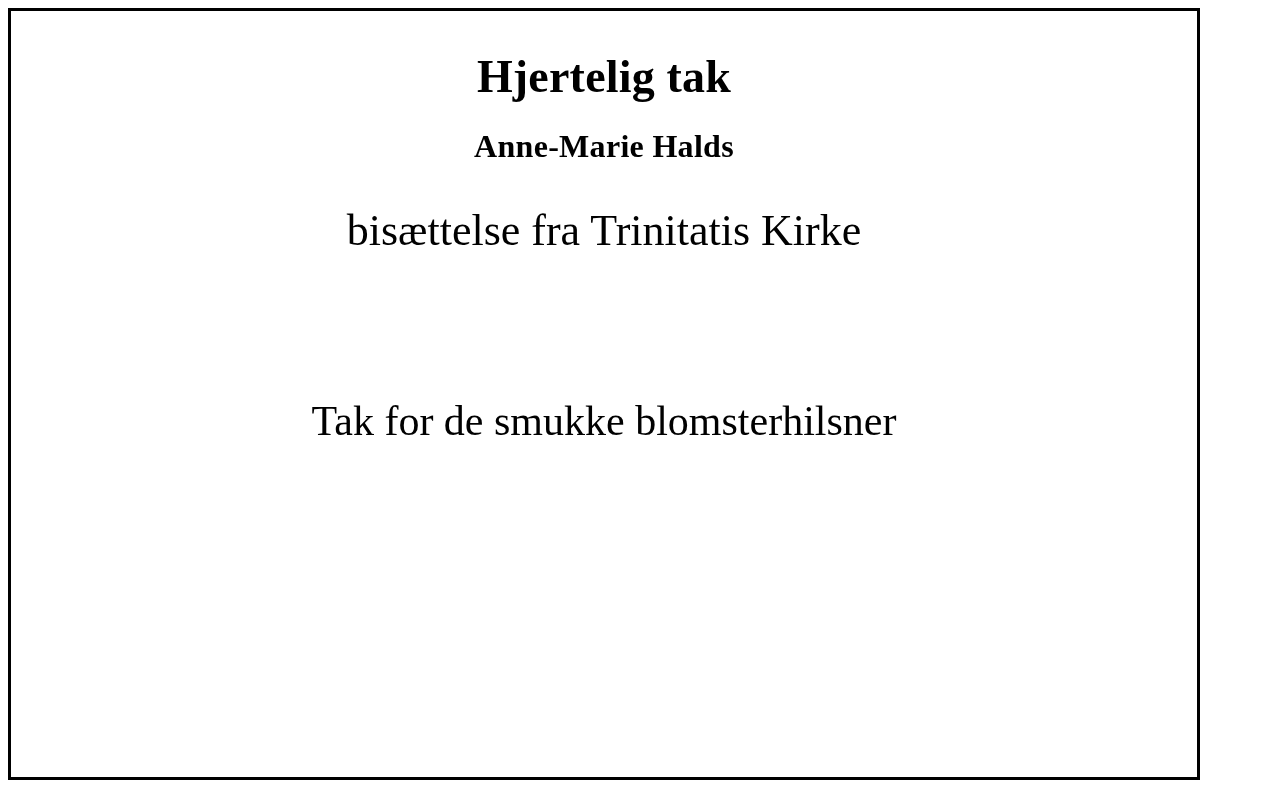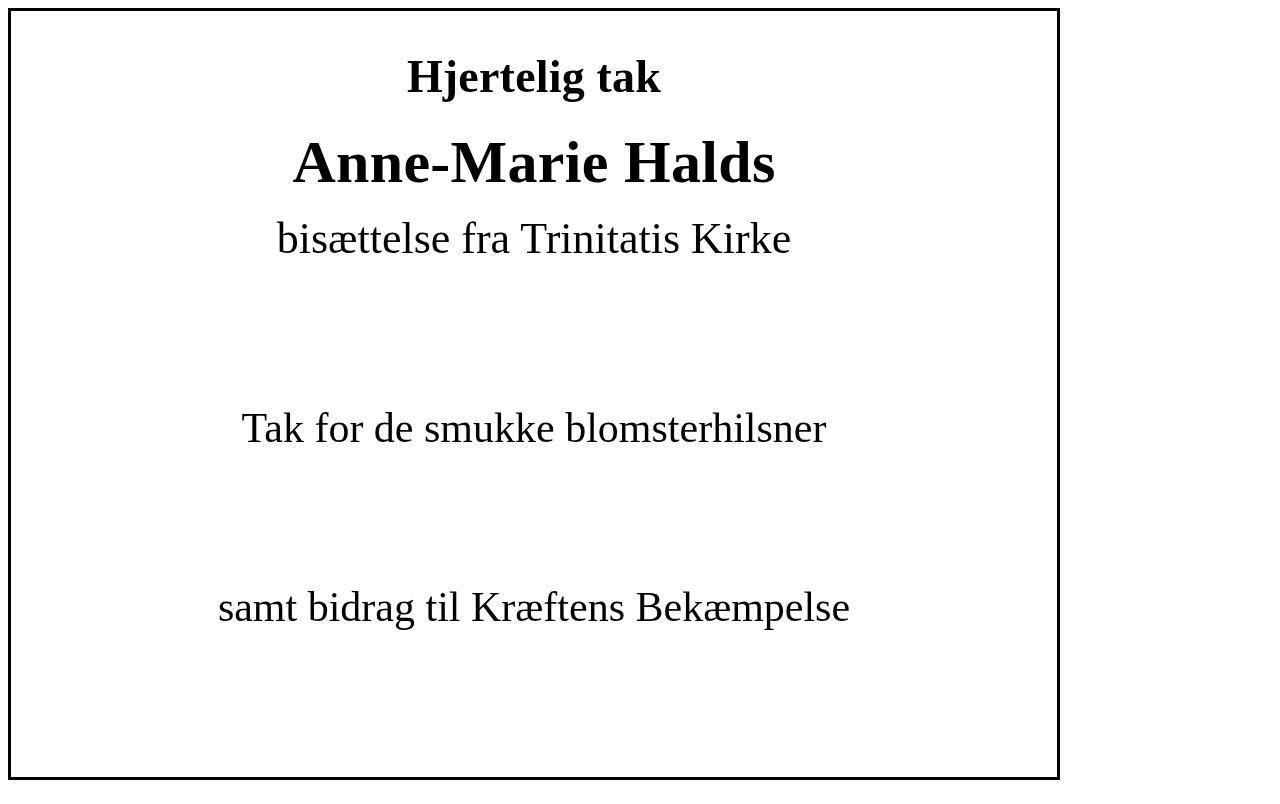--- a/index.html
+++ b/index.html
@@ -11,21 +11,21 @@
     width: 1280px;
     height: 804px;
     font-family: "Liberation Serif", serif;
     color: #000000;
     overflow: hidden;
   }
   .notice-card {
     position: absolute;
     left: 8px;
     top: 8px;
-    width: 1052px;
+    width: 1192px;
     height: 772px;
     border: 3px solid #000000;
     background: #ffffff;
     box-sizing: border-box;
     display: flex;
     flex-direction: column;
     align-items: center;
     justify-content: flex-start;
     padding-top: 40px;
   }
@@ -40,24 +40,24 @@
     font-weight: bold;
     letter-spacing: 0.2px;
     margin-bottom: 26px;
   }
   .subline {
     font-size: 44px;
     font-weight: normal;
     margin-bottom: 28px;
   }
   .name {
-    font-size: 60px;
+    font-size: 32px;
     font-weight: bold;
     letter-spacing: 0.3px;
-    margin-bottom: 18px;
+    margin-bottom: 42px;
   }
   .place {
     font-size: 44px;
     font-weight: normal;
     margin-bottom: 17px;
   }
   .thanks {
     font-size: 42px;
     font-weight: normal;
     line-height: 1.42;
@@ -66,16 +66,15 @@
 </style>
 </head>
 <body>
 
 <div class="notice-card">
   <div class="line heading">Hjertelig tak</div>
   <div class="line name">Anne-Marie Halds</div>
   <div class="line place">bisættelse fra Trinitatis Kirke</div>
   <div class="line thanks">
     <div>Tak for de smukke blomsterhilsner</div>
-    <div>samt bidrag til Kræftens Bekæmpelse</div>
   </div>
 
 </div>
 
 </body></html>

